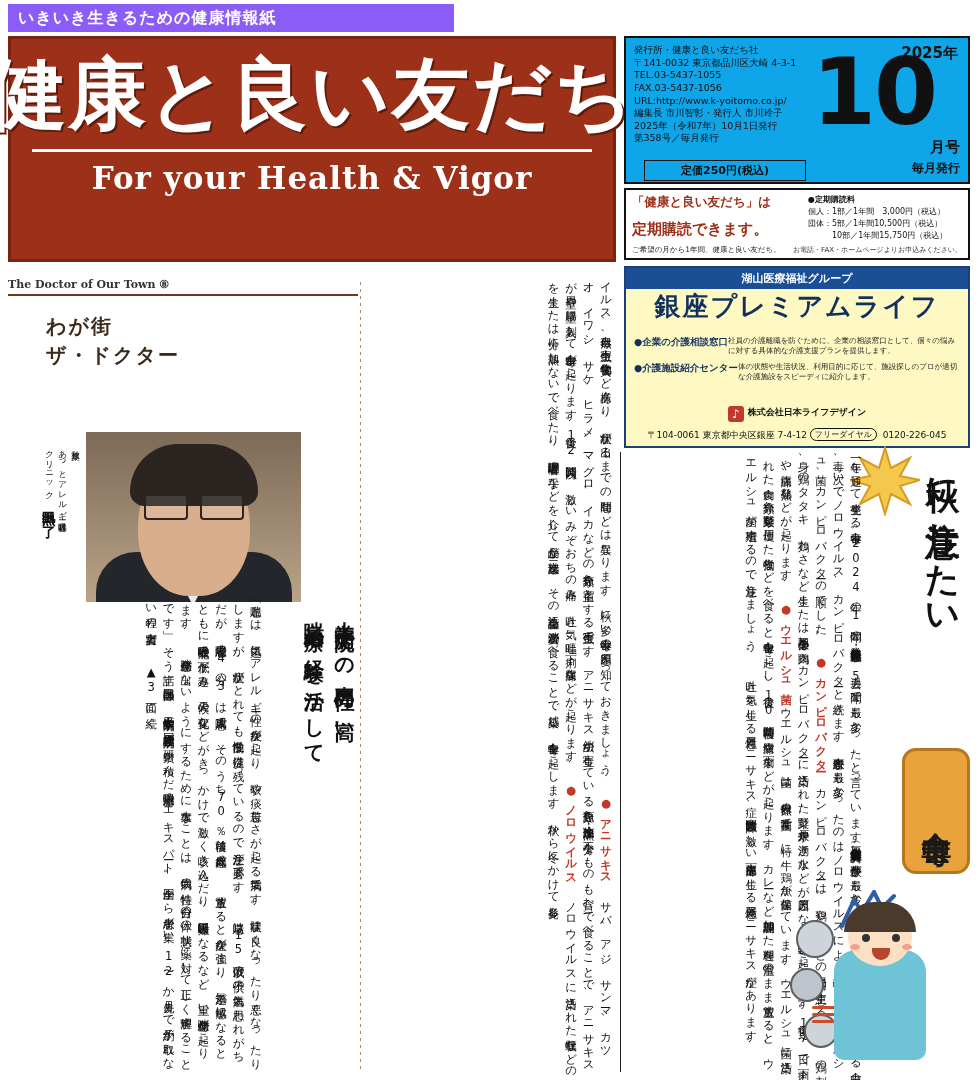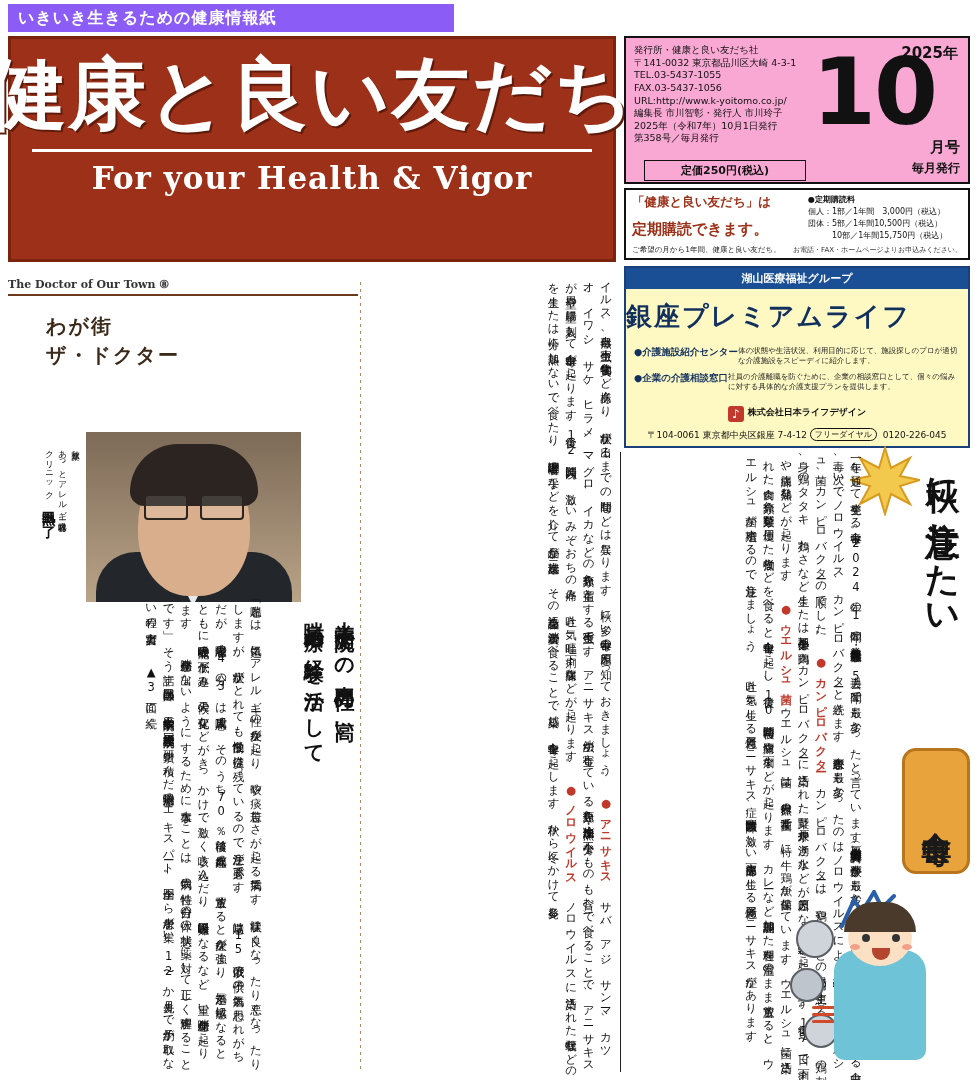--- a/index.html
+++ b/index.html
@@ -32,21 +32,21 @@
     width:560px;height:3px;background:#fff;margin-top:16px;
   }
   .masthead .sub{
     font-family:"DejaVu Serif","Liberation Serif",serif;
     font-size:31px;font-weight:bold;color:#fff;margin-top:8px;letter-spacing:1px;
   }
 
   
   .pubbox{
     position:absolute;left:624px;top:36px;width:346px;height:148px;
-    border:2px solid #111;box-sizing:border-box;background:#f9a8d4;
+    border:2px solid #111;box-sizing:border-box;background:#0ea5e9;
   }
   .pubinfo{position:absolute;left:8px;top:6px;width:196px;font-size:9.5px;line-height:1.33;}
   .pubinfo div{white-space:nowrap;}
   .price{
     position:absolute;left:18px;top:122px;width:160px;height:19px;
     border:1px solid #111;font-size:11px;font-weight:bold;text-align:center;
     line-height:19px;
   }
   .issue-year{
     position:absolute;right:10px;top:6px;font-size:15px;font-weight:bold;
@@ -78,22 +78,22 @@
   
   .adbox{
     position:absolute;left:624px;top:266px;width:346px;height:182px;
     border:2px solid #1a3f7a;box-sizing:border-box;background:#fef9c3;
   }
   .ad-head{
     background:#1a4f96;color:#fff;font-size:11px;text-align:center;
     padding:3px 0;font-weight:bold;
   }
   .ad-title{
-    font-size:26px;font-weight:bold;color:#12305e;
-    margin-top:10px;letter-spacing:2px;
+    font-size:26px;font-weight:bold;text-align:center;color:#12305e;
+    letter-spacing:2px;
   }
   .ad-rows{margin-top:12px;padding:0 8px;}
   .ad-row{display:flex;align-items:flex-start;margin-bottom:6px;}
   .ad-row .lbl{
     color:#12305e;font-size:9.5px;font-weight:bold;white-space:nowrap;width:146px;
   }
   .ad-row .txt{font-size:7.5px;line-height:1.35;color:#222;}
   .ad-foot{
     position:absolute;left:0;right:0;bottom:24px;text-align:center;font-size:9px;font-weight:bold;
   }
@@ -304,26 +304,26 @@
       <div>　　　10部／1年間15,750円（税込）</div>
     </div>
     <div class="sub-note">お電話・FAX・ホームページよりお申込みください。</div>
   </div>
 
   <div class="adbox">
     <div class="ad-head">湖山医療福祉グループ</div>
     <div class="ad-title">銀座プレミアムライフ</div>
     <div class="ad-rows">
       <div class="ad-row">
+        <div class="lbl">●企業の介護相談窓口</div>
+        <div class="txt">社員の介護離職を防ぐために、企業の相談窓口として、個々の悩みに対する具体的な介護支援プランを提供します。</div>
+      </div>
+      <div class="ad-row">
         <div class="lbl">●介護施設紹介センター</div>
         <div class="txt">体の状態や生活状況、利用目的に応じて、施設探しのプロが適切な介護施設をスピーディに紹介します。</div>
-      </div>
-      <div class="ad-row">
-        <div class="lbl">●企業の介護相談窓口</div>
-        <div class="txt">社員の介護離職を防ぐために、企業の相談窓口として、個々の悩みに対する具体的な介護支援プランを提供します。</div>
       </div>
     </div>
     <div class="ad-foot">
       <span class="ad-mark">♪</span><span>株式会社日本ライフデザイン</span>
     </div>
     <div class="ad-addr">
       <span>〒104-0061 東京都中央区銀座 7-4-12</span>
       <span class="tel-badge">フリーダイヤル</span>
       <span>0120-226-045</span>
     </div>

